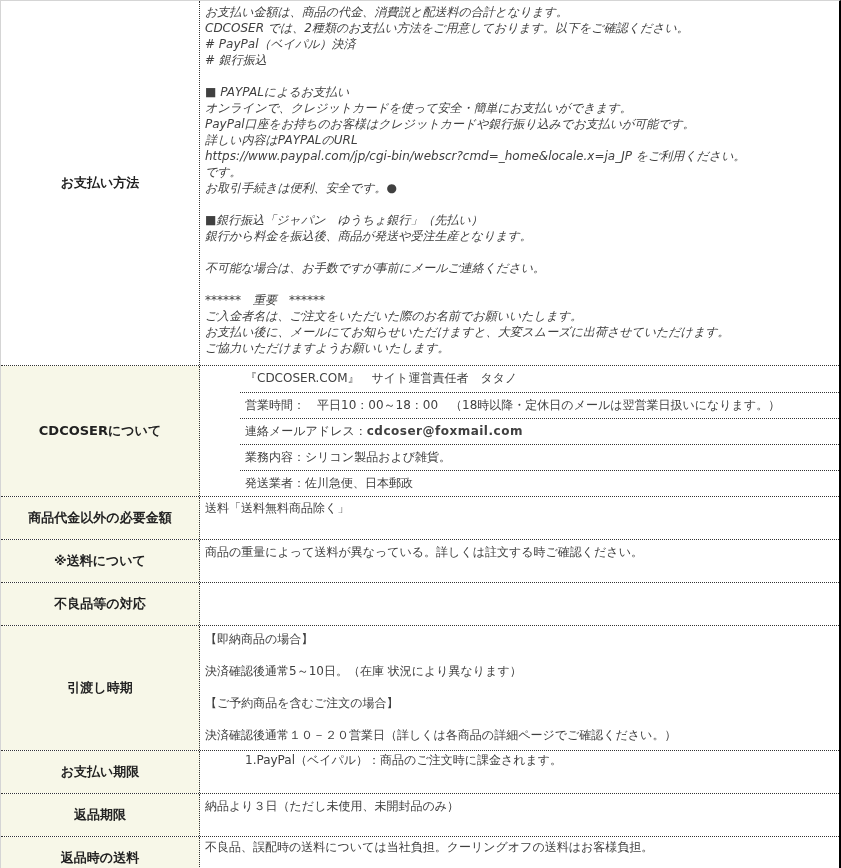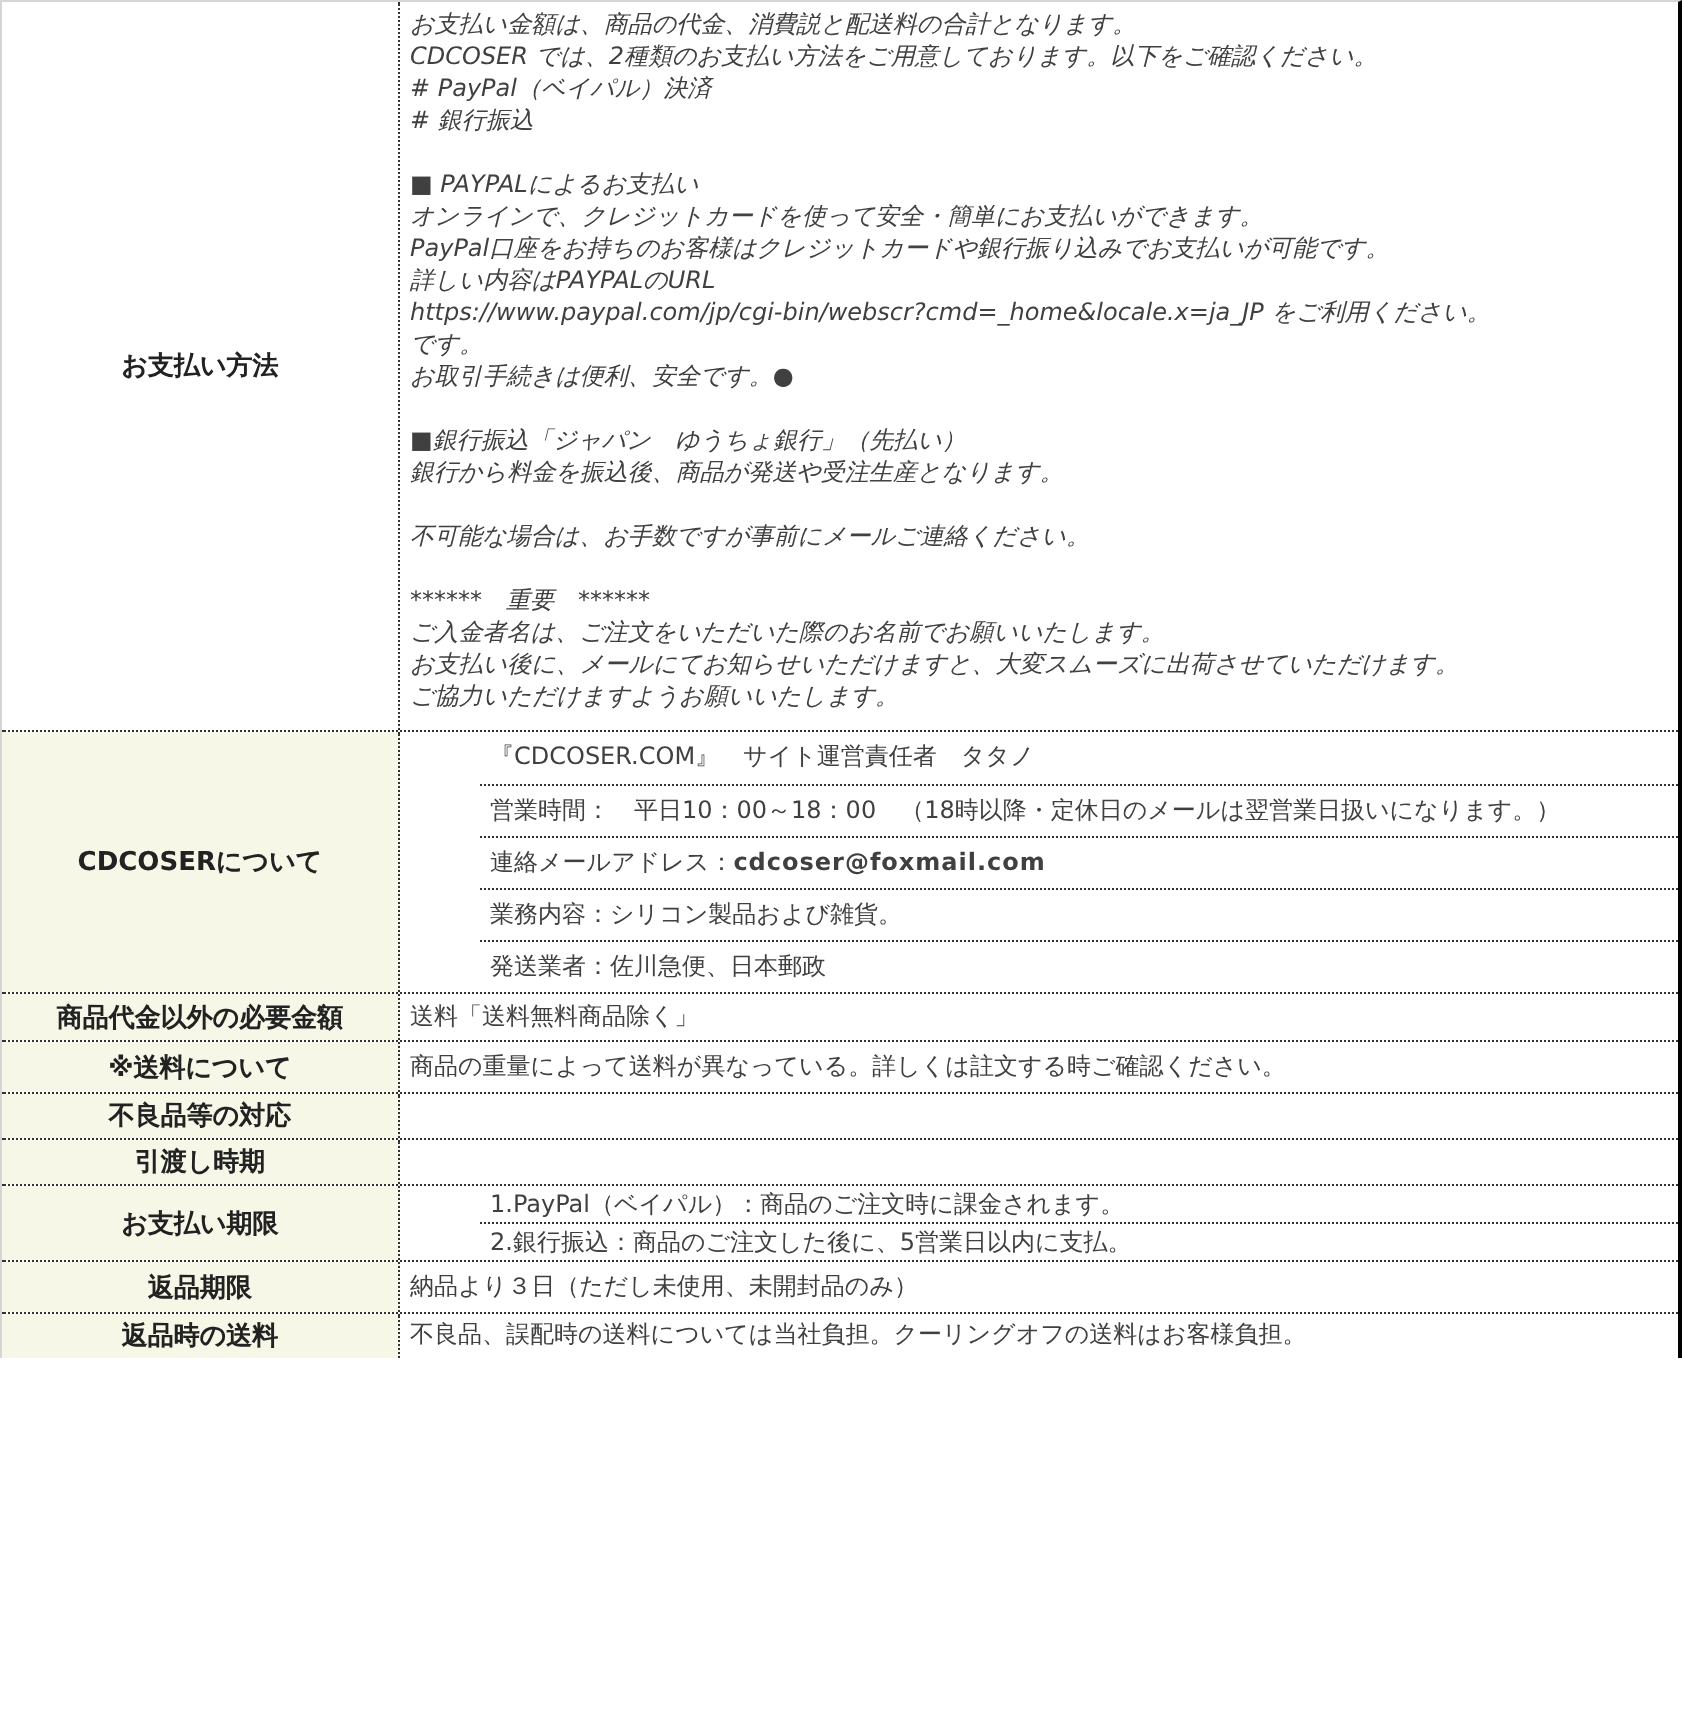--- a/index.html
+++ b/index.html
@@ -23,21 +23,21 @@
     width: 199px;
     border-right: 1px dotted #333;
     background: #f7f7e8;
     display: flex;
     align-items: center;
     justify-content: center;
     text-align: center;
     font-weight: bold;
     font-size: 13px;
     color: #222;
-    padding: 2px 6px;
+    padding: 12px 6px;
   }
   .row-payment .th { background: #fff; }
   .td { flex: 1 1 auto; min-width: 0; padding-left: 40px; }
   .line, .subrow { line-height: 16px; }
   
   .row-payment .td { padding: 3px 5px 9px 5px; font-style: italic; }
   
   .subcol .subrow { min-height: 26px; padding: 4px 5px; }
   .subcol .subrow + .subrow { border-top: 1px dotted #333; }
   .email { font-weight: bold; letter-spacing: 0.5px; }
@@ -109,27 +109,35 @@
     <div class="th">※送料について</div>
     <div class="td">商品の重量によって送料が異なっている。詳しくは註文する時ご確認ください。</div>
   </div>
 
   <div class="trow row-defective">
     <div class="th">不良品等の対応</div>
   </div>
 
   <div class="trow row-delivery">
     <div class="th">引渡し時期</div>
+    <div class="td">
+        <div class="line">【即納商品の場合】</div>
+        <div class="line">&nbsp;</div>
+        <div class="line">決済確認後通常5～10日。（在庫 状況により異なります）</div>
+        <div class="line">&nbsp;</div>
+        <div class="line">【ご予約商品を含むご注文の場合】</div>
+        <div class="line">&nbsp;</div>
+        <div class="line">決済確認後通常１０－２０営業日（詳しくは各商品の詳細ページでご確認ください。）</div>
+      </div>
   </div>
 
   <div class="trow row-deadline">
     <div class="th">お支払い期限</div>
     <div class="td">
         <div class="line">1.PayPal（ベイパル）：商品のご注文時に課金されます。</div>
-        <div class="line">2.銀行振込：商品のご注文した後に、5営業日以内に支払。</div>
       </div>
   </div>
 
   <div class="trow row-return-deadline">
     <div class="th">返品期限</div>
     <div class="td">納品より３日（ただし未使用、未開封品のみ）</div>
   </div>
 
   <div class="trow row-return-ship">
     <div class="th">返品時の送料</div>

